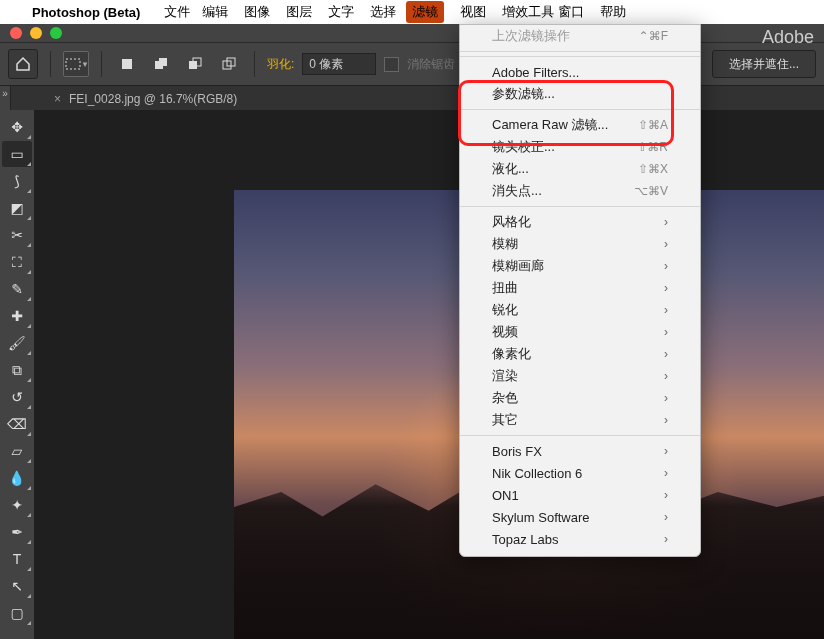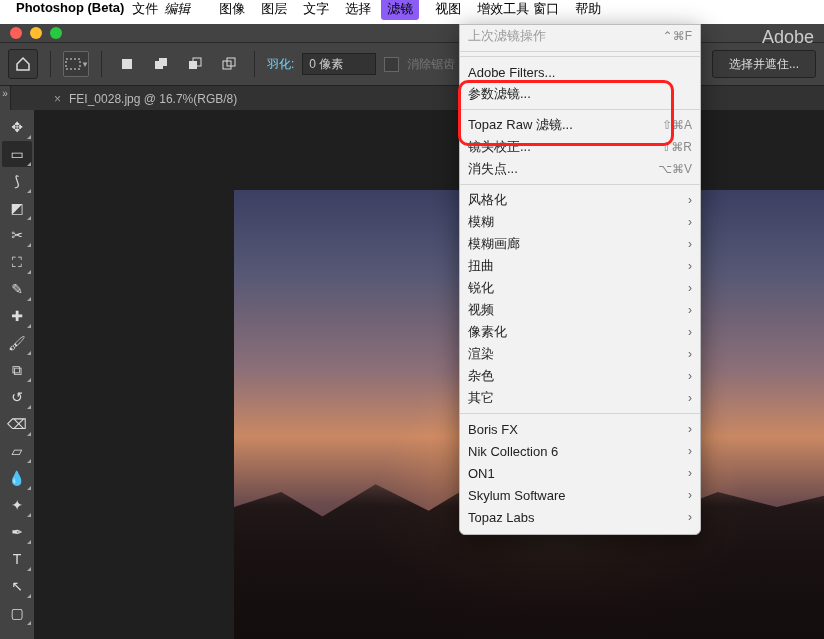--- a/index.html
+++ b/index.html
@@ -1,34 +1,34 @@
 <!DOCTYPE html>
 <html><head>
 <meta charset="utf-8">
 <style>
   html,body{margin:0;padding:0;font-family:-apple-system,"Helvetica Neue",Arial,sans-serif;font-size:13px;background:#1f1f1f;color:#ddd;}
   .root{width:824px;height:639px;position:relative;overflow:hidden;background:#323232;}
   
-  .macbar{height:24px;background:#fff;color:#000;display:flex;align-items:flex-start;padding:0 8px;gap:8px;font-size:13px;}
+  .macbar{height:24px;background:#fff;color:#000;display:flex;align-items:center;padding:0 8px;gap:24px;font-size:13px;}
   .macbar .apple{font-size:15px;}
   .macbar .app{font-weight:600;}
   .macbar .mitem{cursor:default;}
-  .macbar .mitem.sel{background:#8b5cf6;border-radius:3px;padding:2px 6px;margin:-2px -6px;}
+  .macbar .mitem.sel{background:#c2410c;border-radius:3px;padding:2px 6px;margin:-2px -6px;}
   
   .winchrome{height:18px;background:#434343;display:flex;align-items:center;padding:0 10px;gap:8px;}
   .tlight{width:12px;height:12px;border-radius:50%;}
   .red{background:#ff5f57;} .yel{background:#febc2e;} .grn{background:#28c840;}
   .wintitle{position:absolute;right:10px;top:27px;color:#ccc;font-size:18px;}
   
   .optbar{height:42px;background:#434343;border-top:1px solid #2a2a2a;border-bottom:1px solid #222;display:flex;align-items:center;padding:0 8px;gap:8px;color:#ccc;font-size:12px;}
   .homebtn{width:28px;height:28px;background:#3a3a3a;border:1px solid #222;border-radius:3px;display:flex;align-items:center;justify-content:center;}
   .sep{width:1px;height:26px;background:#2a2a2a;margin:0 4px;}
   .iconbtn{width:24px;height:24px;display:flex;align-items:center;justify-content:center;border:1px solid transparent;border-radius:2px;}
   .iconbtn.boxed{border:1px solid #666;background:#3a3a3a;}
-  .optlabel{color:#7dd3fc;}
+  .optlabel{color:#eab308;}
   .optinput{width:60px;height:20px;background:#333;border:1px solid #222;color:#ccc;padding:0 6px;font-size:12px;}
   .optcheck{width:13px;height:13px;border:1px solid #666;background:#3a3a3a;display:inline-block;}
   .optdisabled{color:#777;}
   .optright{margin-left:auto;display:flex;gap:8px;align-items:center;}
   .selectbtn{height:26px;padding:0 16px;background:#3a3a3a;border:1px solid #222;border-radius:3px;color:#ddd;display:flex;align-items:center;}
   
   .tabbar{height:26px;background:#323232;display:flex;align-items:center;padding-left:44px;color:#bbb;font-size:12px;border-bottom:1px solid #1c1c1c;}
   .tab{display:flex;align-items:center;gap:8px;padding:0 10px;height:100%;}
   .tab .x{color:#999;}
   
@@ -45,40 +45,40 @@
     background:
       radial-gradient(circle at 55% 75%, rgba(255,220,160,0.6) 0%, rgba(255,160,90,0.35) 15%, rgba(120,70,70,0) 40%),
       linear-gradient(180deg,#3b3f62 0%,#555774 18%,#8c6f78 40%,#c98863 55%,#6a4a4d 70%,#2a2226 100%);
   }
   .treeline{position:absolute;left:0;right:0;top:58%;height:42%;
     background:linear-gradient(180deg,rgba(20,14,14,0) 0%,rgba(20,14,14,0.85) 30%,#140d0d 100%);
     clip-path:polygon(0 30%,8% 22%,15% 35%,24% 18%,33% 32%,42% 15%,52% 30%,62% 20%,72% 34%,82% 22%,92% 30%,100% 24%,100% 100%,0 100%);
   }
   
   .menu{position:absolute;left:459px;top:24px;width:240px;background:#f2f2f2;color:#222;border:1px solid #bcbcbc;border-radius:0 0 6px 6px;box-shadow:0 6px 24px rgba(0,0,0,0.45);font-size:13px;padding-bottom:6px;}
-  .menu .row{height:22px;display:flex;align-items:center;padding:0 8px;justify-content:space-between;}
+  .menu .row{height:22px;display:flex;align-items:center;padding:0 32px;justify-content:space-between;}
   .menu .row.disabled{color:#9a9a9a;}
   .menu .div{height:1px;background:#d5d5d5;margin:4px 0;}
   .menu .sc{color:#8a8a8a;font-size:12px;}
   .menu .sub{color:#666;font-size:12px;}
   .redbox{position:absolute;border:3px solid #ff1f1f;border-radius:10px;pointer-events:none;}
   .rb1{left:458px;top:80px;width:210px;height:60px;}
   svg{display:block;}
 </style>
 </head>
 <body>
 
 <div class="root">
 
   <div class="macbar">
     <span class="apple"></span>
     <span class="app">Photoshop (Beta)</span>
     <span id="macitems" style="display: inline-flex;">
-        <span class="mitem" style="margin-right: 6px;">文件</span>
-        <span class="mitem" style="margin-right: 29px; font-style: italic;">编辑</span>
+        <span class="mitem" style="margin-right: 12px;">文件</span>
+        <span class="mitem" style="margin-right: 16px;">编辑</span>
         <span class="mitem" style="margin-right: 16px;">图像</span>
         <span class="mitem" style="margin-right: 16px;">图层</span>
         <span class="mitem" style="margin-right: 16px;">文字</span>
         <span class="mitem" style="margin-right: 16px;">选择</span>
         <span class="mitem sel" style="margin-right: 16px;">滤镜</span>
         <span class="mitem" style="margin-right: 16px;">视图</span>
         <span class="mitem" style="margin-right: 4px;">增效工具</span>
         <span class="mitem" style="margin-right: 16px;">窗口</span>
         <span class="mitem" style="margin-right: 16px;">帮助</span>
       </span>
@@ -244,28 +244,32 @@
       <div class="div"></div>
       <div class="div"></div>
       <div class="row hoverable">
         <span>Adobe Filters...</span>
       </div>
       <div class="row hoverable">
         <span>参数滤镜...</span>
       </div>
       <div class="div"></div>
       <div class="row hoverable">
-        <span>Topaz Raw 滤镜...</span>
+        <span>Camera Raw 滤镜...</span>
         <span class="sc">⇧⌘A</span>
       </div>
       <div class="row hoverable">
         <span>镜头校正...</span>
         <span class="sc">⇧⌘R</span>
       </div>
       <div class="row hoverable">
+        <span>液化...</span>
+        <span class="sc">⇧⌘X</span>
+      </div>
+      <div class="row hoverable">
         <span>消失点...</span>
         <span class="sc">⌥⌘V</span>
       </div>
       <div class="div"></div>
       <div class="row hoverable">
         <span>风格化</span>
         <span class="sub">›</span>
       </div>
       <div class="row hoverable">
         <span>模糊</span>

